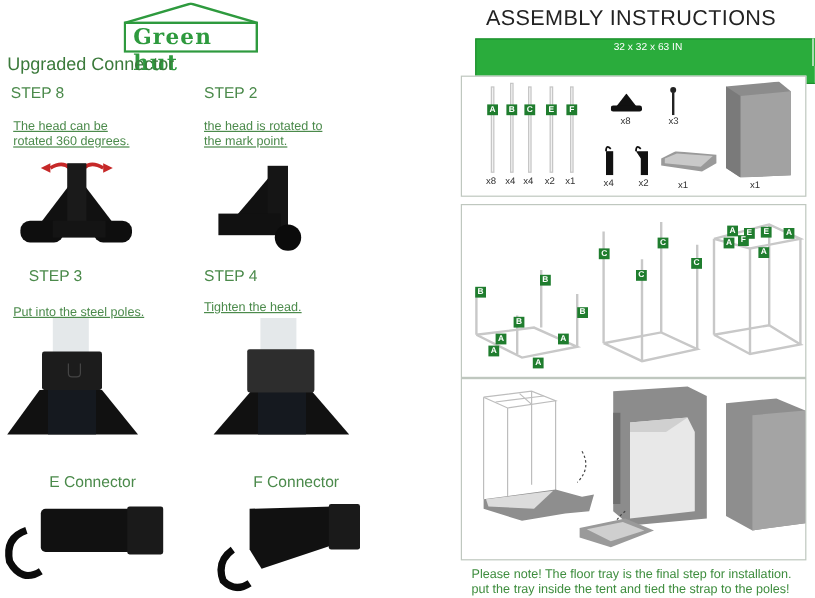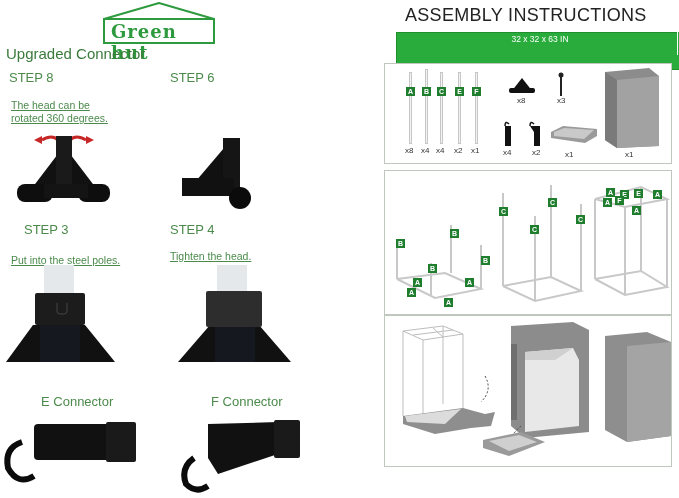--- a/index.html
+++ b/index.html
@@ -43,22 +43,24 @@
   <path d="M28,6 q10,-6 16,0 M72,6 q-10,-6 -16,0" stroke="#c62828" stroke-width="3" fill="none"></path>
   <polygon points="20,6 28,2 28,10" fill="#c62828"></polygon>
   <polygon points="80,6 72,2 72,10" fill="#c62828"></polygon>
   <polygon points="50,12 85,58 15,58" fill="#111"></polygon>
   <rect x="42" y="2" width="16" height="50" fill="#1a1a1a"></rect>
   <rect x="3" y="50" width="36" height="18" rx="8" fill="#0e0e0e"></rect>
   <rect x="64" y="50" width="32" height="18" rx="8" fill="#0e0e0e"></rect>
   <rect x="30" y="50" width="44" height="14" fill="#141414"></rect>
 </svg>
 
-<div class="abs step" style="left:170px;top:70px;">STEP 6</div>
+<div class="abs step" style="left:170px;top:70px;">STEP 2</div>
 <div class="abs desc" style="left:170px;top:99px;">
+  <div>the head is rotated to</div>
+  <div>the mark point.</div>
 </div>
 <svg style="left:180px;top:138px;" width="75" height="75">
   <polygon points="44,10 44,50 10,50" fill="#111"></polygon>
   <rect x="43" y="0" width="17" height="55" fill="#151515"></rect>
   <rect x="2" y="40" width="52" height="18" fill="#111"></rect>
   <circle cx="60" cy="60" r="11" fill="#0b0b0b"></circle>
 </svg>
 
 <div class="abs step" style="left:24px;top:222px;text-align:right;">STEP 3</div>
 <div class="abs desc" style="left:11px;top:254px;">
@@ -227,13 +229,15 @@
     <path d="M126,132 q-4,-10 10,-22" stroke="#444" stroke-dasharray="2,2" fill="none"></path>
     <polygon points="98,124 136,116 160,126 124,140 98,132" fill="#9a9a9a"></polygon>
     <polygon points="104,125 134,119 152,126 124,135" fill="#cfcfcf"></polygon>
 
     <polygon points="220,20 262,16 286,26 286,120 242,126 220,114" fill="#8e8e8e"></polygon>
     <polygon points="242,30 286,26 286,120 242,126" fill="#a4a4a4"></polygon>
   </svg>
 </div>
 
 <div class="abs note">
+  <div>Please note! The floor tray is the final step for installation.</div>
+  <div>put the tray inside the tent and tied the strap to the poles!</div>
 </div>
 
 </body></html>

